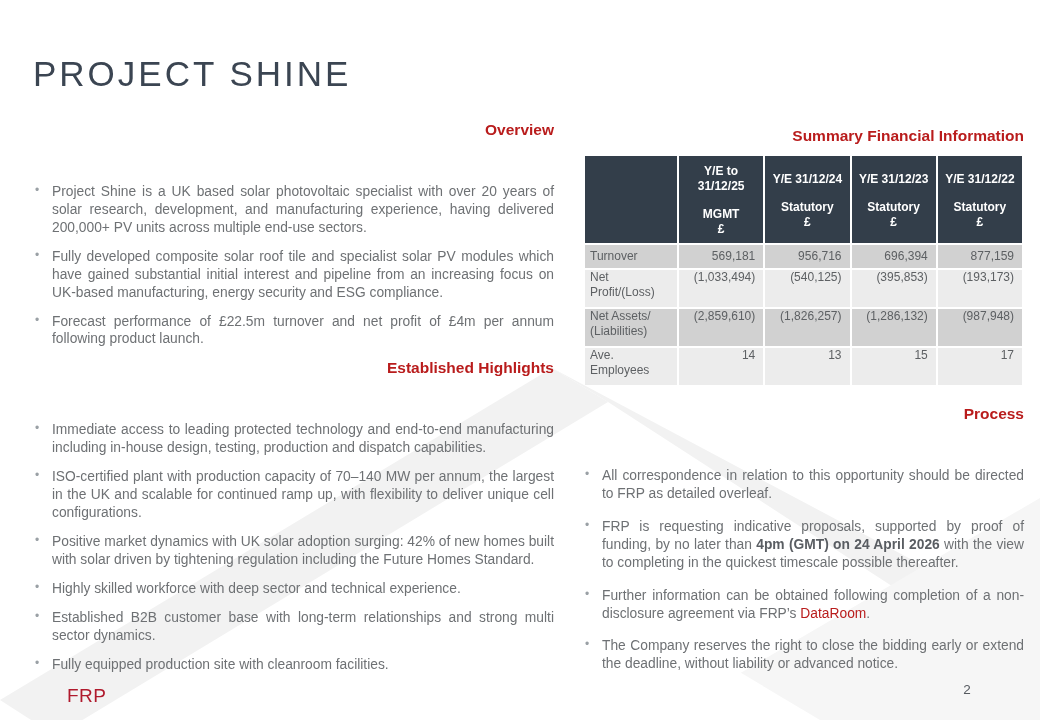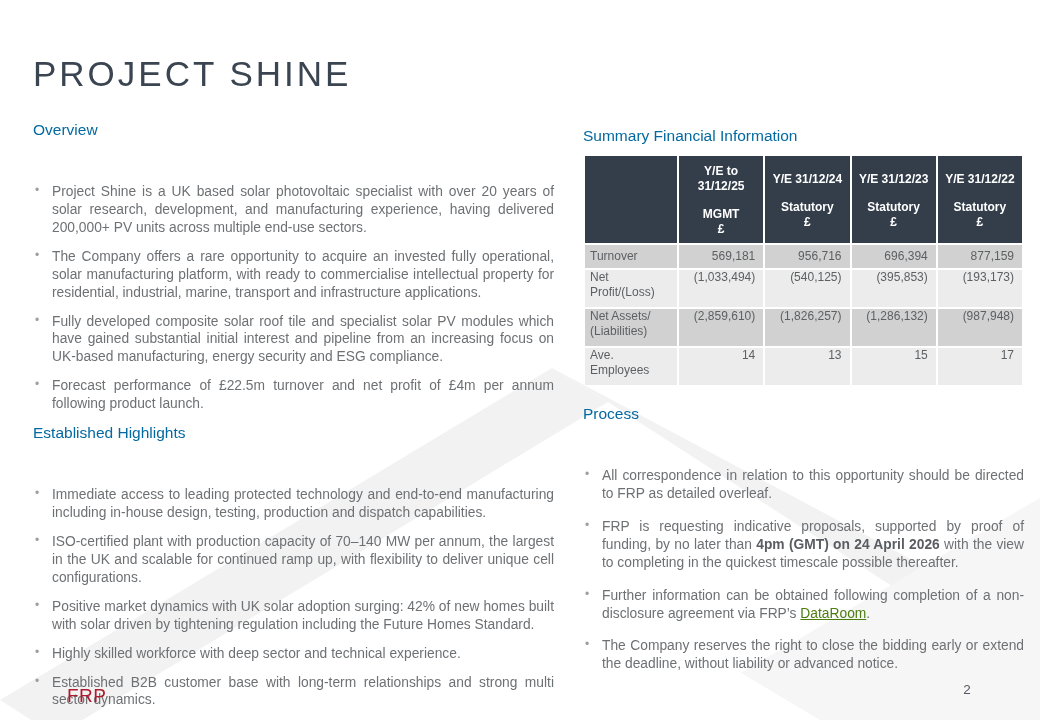--- a/index.html
+++ b/index.html
@@ -33,23 +33,24 @@
     width: 521px;
   }
   .col-right {
     position: absolute;
     left: 583px;
     top: 127px;
     width: 441px;
   }
   .section-heading {
     font-size: 15.5px;
-    font-weight: normal;
-    color: #0369a1;
+    font-weight: bold;
+    color: #b91c1c;
     margin-bottom: 9px;
+    text-align: right;
   }
   ul.bullets {
     list-style: none;
     margin-bottom: 10px;
     margin-top: 44px;
   }
   ul.bullets li {
     position: relative;
     padding-left: 19px;
     margin-bottom: 11px;
@@ -62,22 +63,21 @@
     content: "\2022";
     position: absolute;
     left: 2px;
     top: 0;
     color: #9aa0a5;
     font-size: 12px;
   }
   ul.bullets.process li { margin-bottom: 15px; }
   ul.bullets li b { color: #595d62; }
   a.data-link {
-    color: #4d7c0f;
-    text-decoration: underline;
+    color: #b91c1c;
     cursor: pointer;
   }
   table.fin {
     width: 441px;
     border-collapse: separate;
     border-spacing: 2px;
     table-layout: fixed;
     margin-top: 5px;
     margin-bottom: 18px;
   }
@@ -136,21 +136,20 @@
     <polygon points="660,720 1040,498 1040,720" fill="#f6f6f6"></polygon>
     <polygon points="300,720 560,565 820,720" fill="#ffffff"></polygon>
   </svg>
 
   <h1 class="page-title">PROJECT SHINE</h1>
 
   <div class="col-left">
     <h2 class="section-heading">Overview</h2>
     <ul class="bullets">
       <li>Project Shine is a UK based solar photovoltaic specialist with over 20 years of solar research, development, and manufacturing experience, having delivered 200,000+ PV units across multiple end-use sectors.</li>
-      <li>The Company offers a rare opportunity to acquire an invested fully operational, solar manufacturing platform, with ready to commercialise intellectual property for residential, industrial, marine, transport and infrastructure applications.</li>
       <li>Fully developed composite solar roof tile and specialist solar PV modules which have gained substantial initial interest and pipeline from an increasing focus on UK-based manufacturing, energy security and ESG compliance.</li>
       <li>Forecast performance of £22.5m turnover and net profit of £4m per annum following product launch.</li>
     </ul>
 
     <h2 class="section-heading">Established Highlights</h2>
     <ul class="bullets">
       <li>Immediate access to leading protected technology and end-to-end manufacturing including in-house design, testing, production and dispatch capabilities.</li>
       <li>ISO-certified plant with production capacity of 70–140 MW per annum, the largest in the UK and scalable for continued ramp up, with flexibility to deliver unique cell configurations.</li>
       <li>Positive market dynamics with UK solar adoption surging: 42% of new homes built with solar driven by tightening regulation including the Future Homes Standard.</li>
       <li>Highly skilled workforce with deep sector and technical experience.</li>

